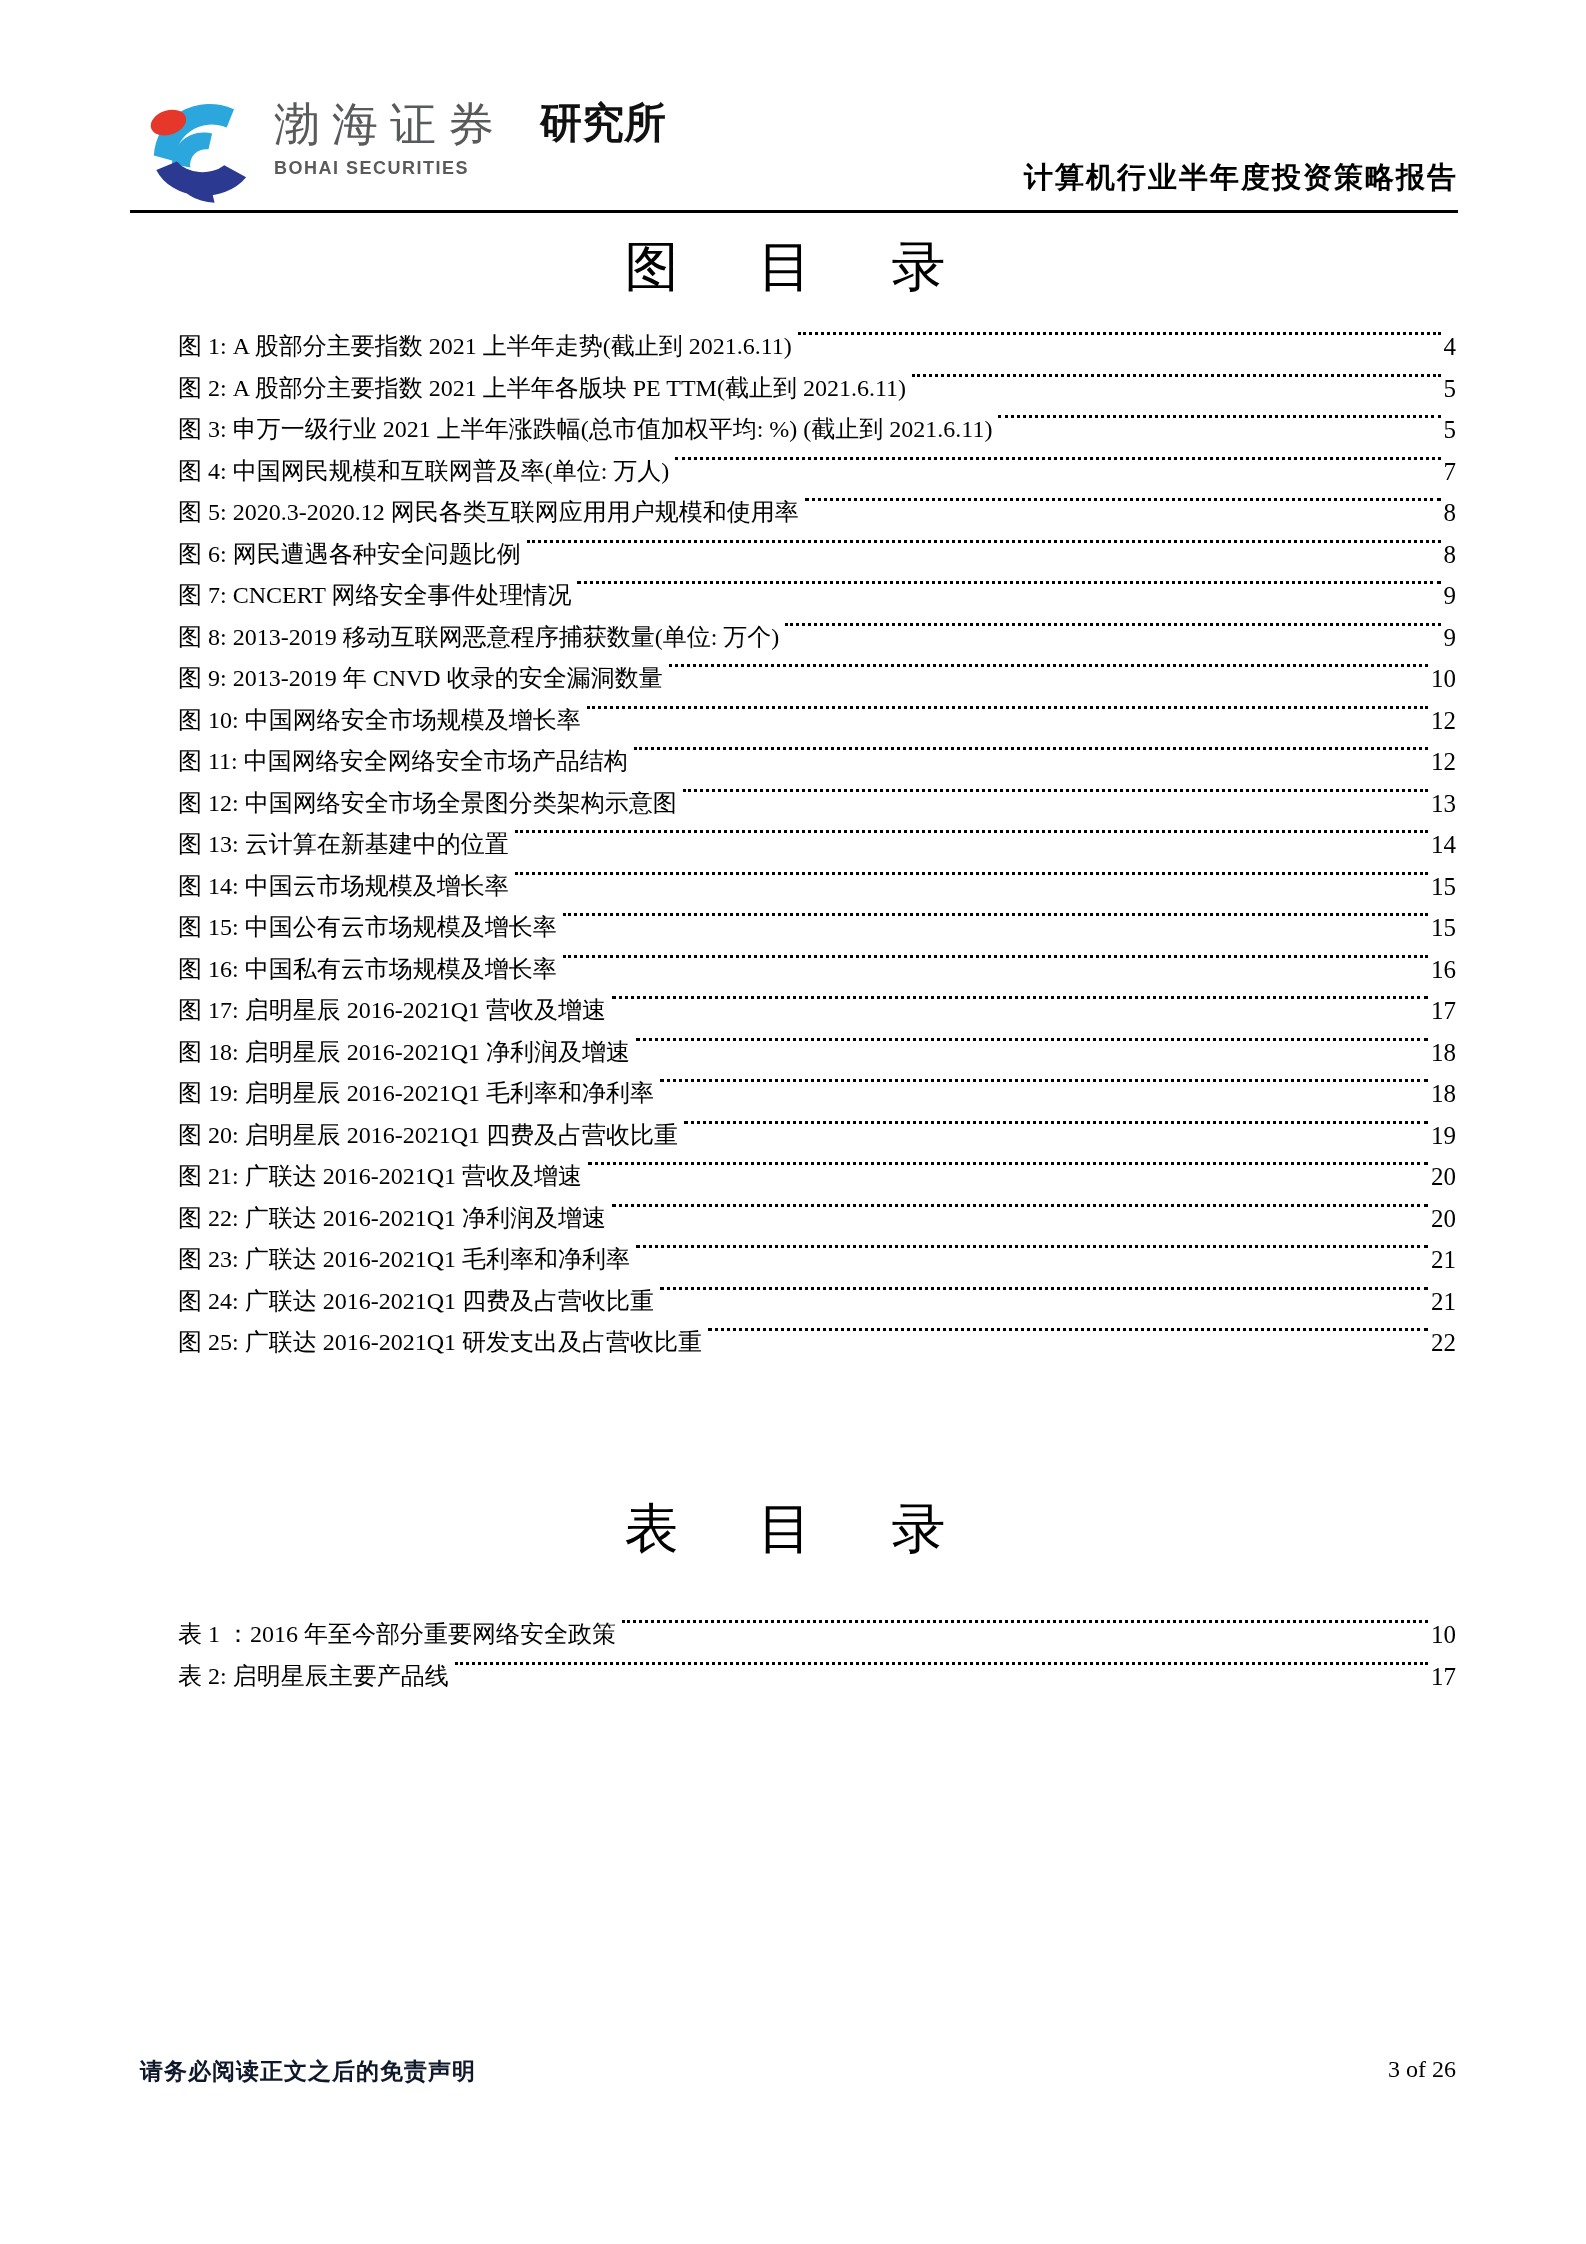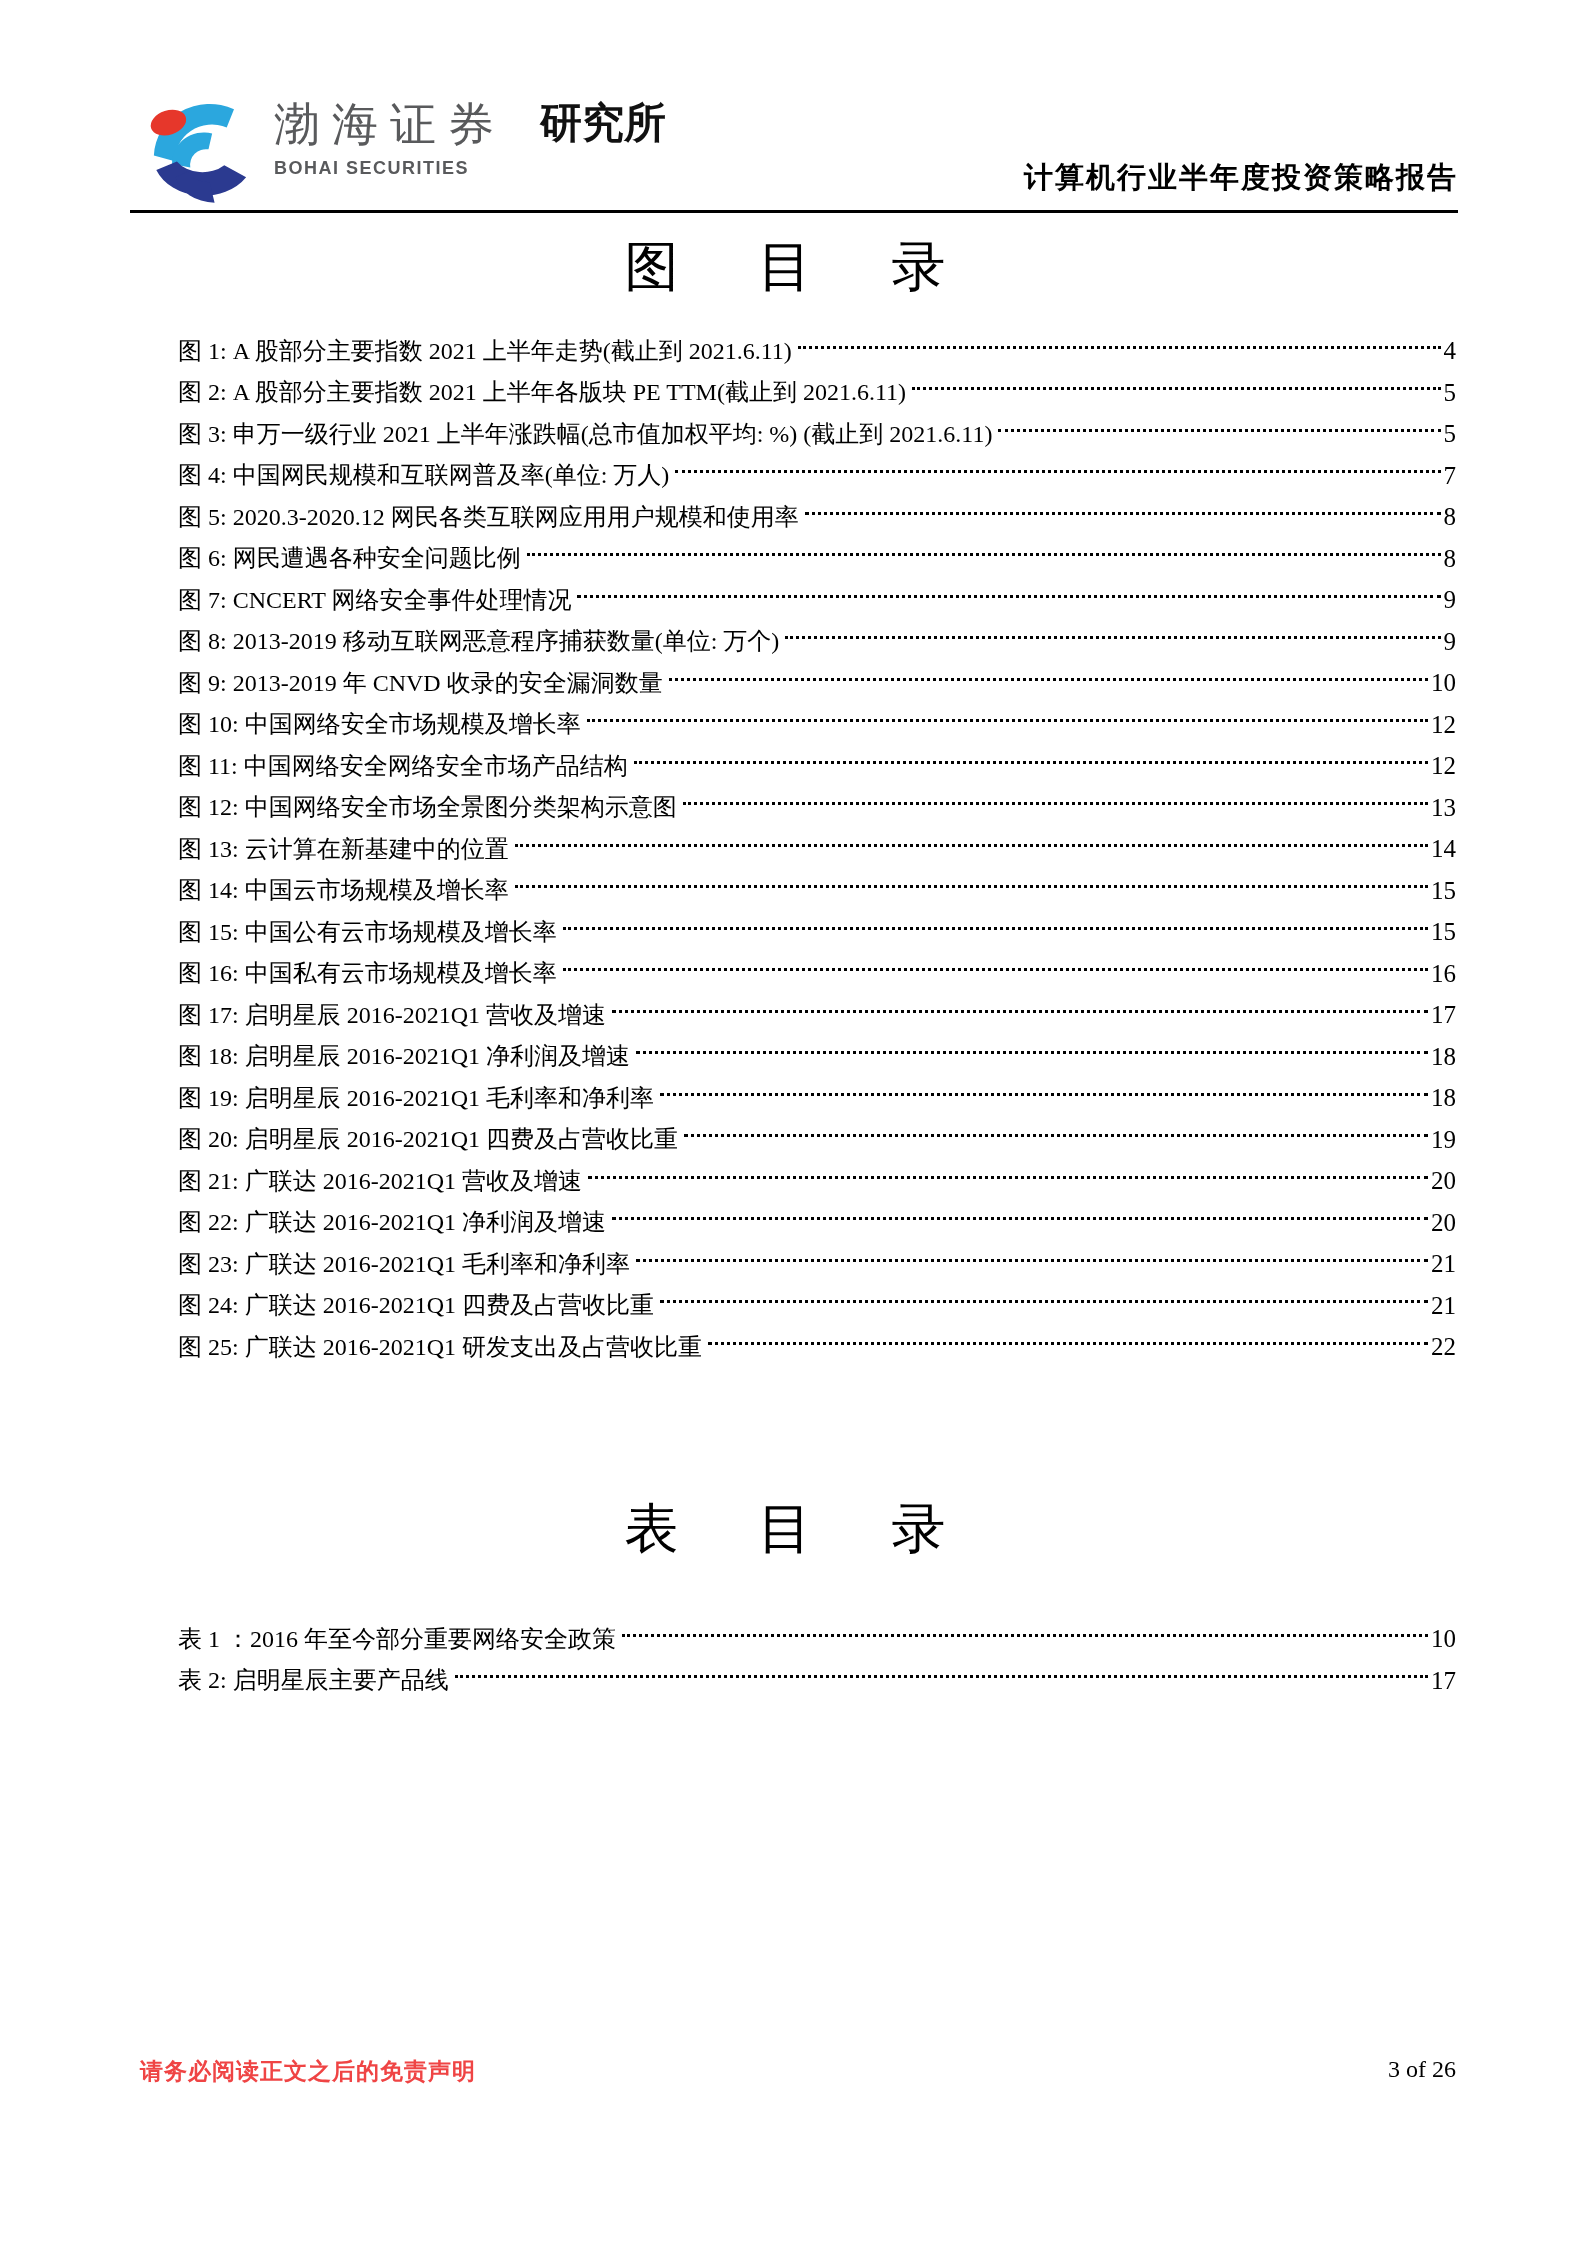--- a/index.html
+++ b/index.html
@@ -49,31 +49,31 @@
     font-family: "Liberation Serif", "DejaVu Serif", serif;
   }
   .figure-title { top: 240px; }
   .table-title  { top: 1502px; }
 
   
   .toc-list { position: absolute; left: 178px; right: 130px; }
   .figure-list { top: 332px; }
   .table-list  { top: 1620px; }
   .toc-entry {
-    display: flex; align-items: center;
+    display: flex; align-items: flex-start;
     height: 41.5px; font-size: 24px; line-height: 1.2;
   }
   .toc-label { white-space: nowrap; padding-bottom: 3px; }
   .toc-dots  { flex: 1 1 auto; margin: 0 3px 11px 6px; border-bottom: 3px dotted #000; min-width: 20px; }
   .toc-page  { white-space: nowrap; padding-bottom: 3px; font-size: 25px; }
 
   
   .footer-disclaimer {
     position: absolute; left: 140px; top: 2056px;
-    font-size: 23px; font-weight: bold; color: #ef4444;
+    font-size: 23px; font-weight: bold; color: #0f172a;
     font-family: "Liberation Sans", sans-serif; letter-spacing: 1px;
   }
   .footer-page {
     position: absolute; right: 130px; top: 2056px;
     font-size: 24px; color: #000000;
     font-family: "Liberation Serif", serif;
   }
 </style>
 </head>
 <body>

